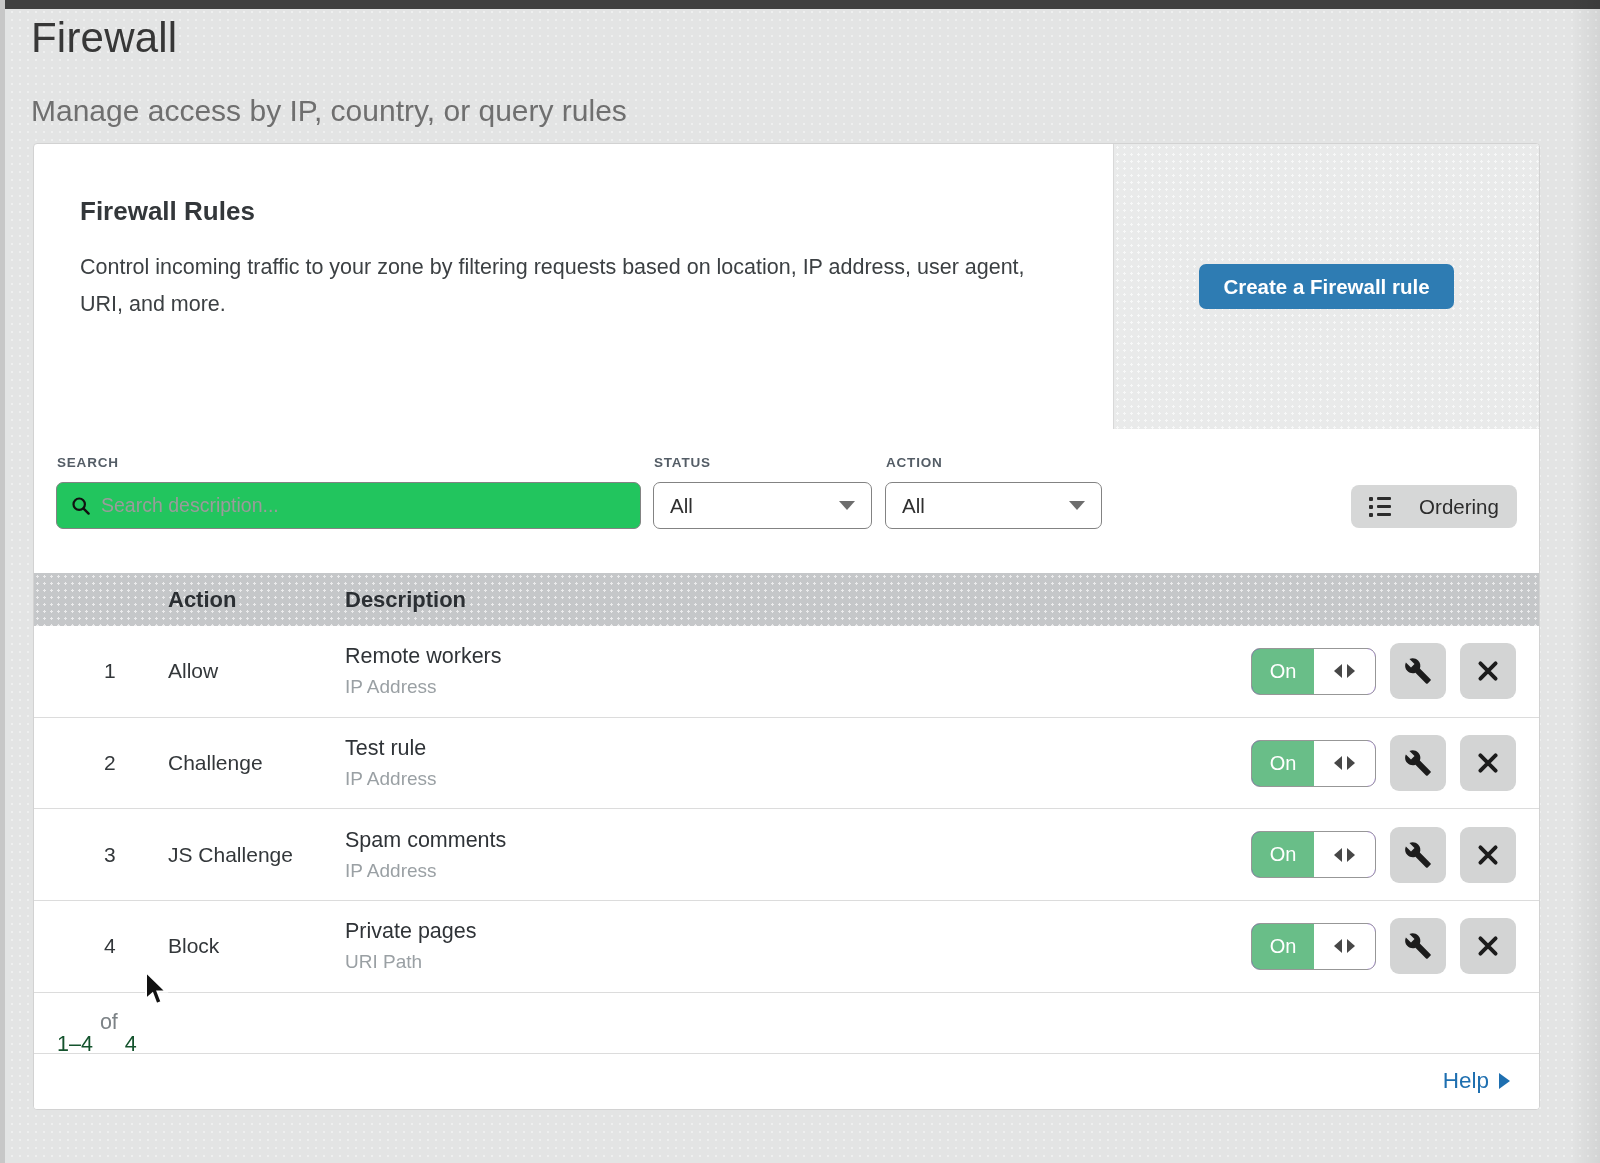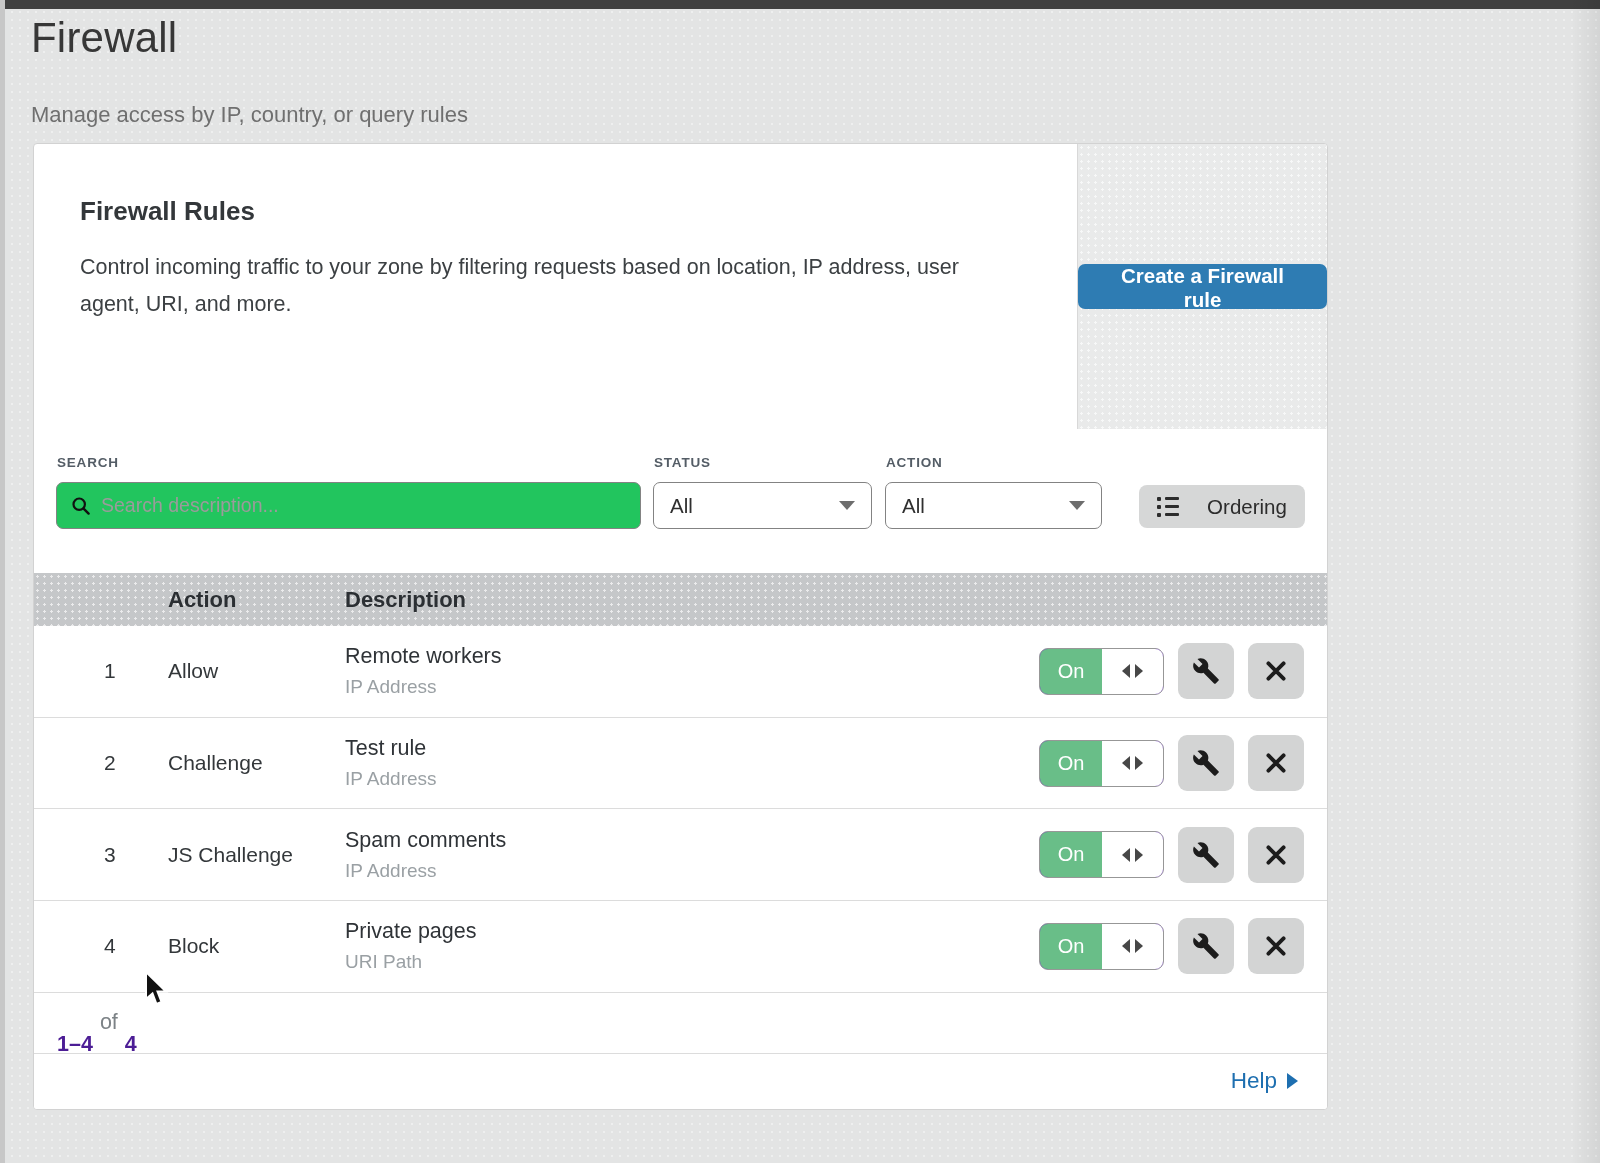--- a/index.html
+++ b/index.html
@@ -20,25 +20,25 @@
     background-color:#e3e4e4;
   }
   .top-strip { position:absolute; top:0; left:0; width:1600px; height:9px; background:#404040; }
   .left-strip { position:absolute; top:0; left:0; width:5px; height:1163px; background:#c7c7c7; }
   .right-shade { position:absolute; top:0; right:0; width:30px; height:1163px;
     background:linear-gradient(to right, rgba(0,0,0,0), rgba(0,0,0,0.07)); }
 
   
   .page-header { position:absolute; left:31px; top:14px; }
   .page-title { font-size:42px; font-weight:500; color:#373737; letter-spacing:.2px; }
-  .page-subtitle { margin-top:40px; font-size:22px; font-weight:400; color:#6f6f6f; }
+  .page-subtitle { margin-top:32px; font-size:30px; font-weight:400; color:#6f6f6f; }
 
   
   .card {
-    position:absolute; left:33px; top:143px; width:1295px; height:967px;
+    position:absolute; left:33px; top:143px; width:1507px; height:967px;
     background:#ffffff; border:1px solid #d2d2d2; border-radius:4px;
     display:flex; flex-direction:column; overflow:hidden;
   }
 
   
   .intro { height:285px; display:flex; flex:none; }
   .intro-left { width:1079px; padding:52px 60px 0 46px; }
   .intro-title { font-size:26px; font-weight:700; color:#33373a; }
   .intro-desc { margin-top:22px; font-size:21.5px; line-height:37px; color:#3c4043; max-width:945px; }
   .intro-note { margin-top:33px; font-size:21.5px; font-weight:700; color:#2f3336; }
@@ -113,21 +113,21 @@
     border-right:8px solid #474747; }
   .tri-r { width:0; height:0; border-top:7px solid transparent; border-bottom:7px solid transparent;
     border-left:8px solid #474747; }
 
   .icon-btn { width:56px; height:56px; background:#d3d4d4; border:none; border-radius:9px;
     display:flex; align-items:center; justify-content:center; cursor:pointer; }
 
   
   .pager { height:61px; flex:none; border-bottom:1px solid #dcdcdc; display:flex; align-items:center;
     padding-left:23px; font-size:21.5px; background:#fff; }
-  .pager .b { font-weight:700; color:#4c1d95;margin-top:44px; }
+  .pager .b { font-weight:400; color:#14532d;margin-top:44px; }
   .pager .o { color:#7c8286; margin:0 7px; }
   .help-row { flex:1; display:flex; align-items:center; justify-content:flex-end;
     padding-right:29px; background:#fff; }
   .help-link { display:flex; align-items:center; gap:10px; color:#1e6fb0; font-size:22.5px;
     cursor:pointer; text-decoration:none; }
   .help-arrow { width:0; height:0; border-top:8px solid transparent; border-bottom:8px solid transparent;
     border-left:11px solid #1e6fb0; }
 
   
   .cursor { position:absolute; left:143px; top:971px; width:28px; height:38px; pointer-events:none; }

